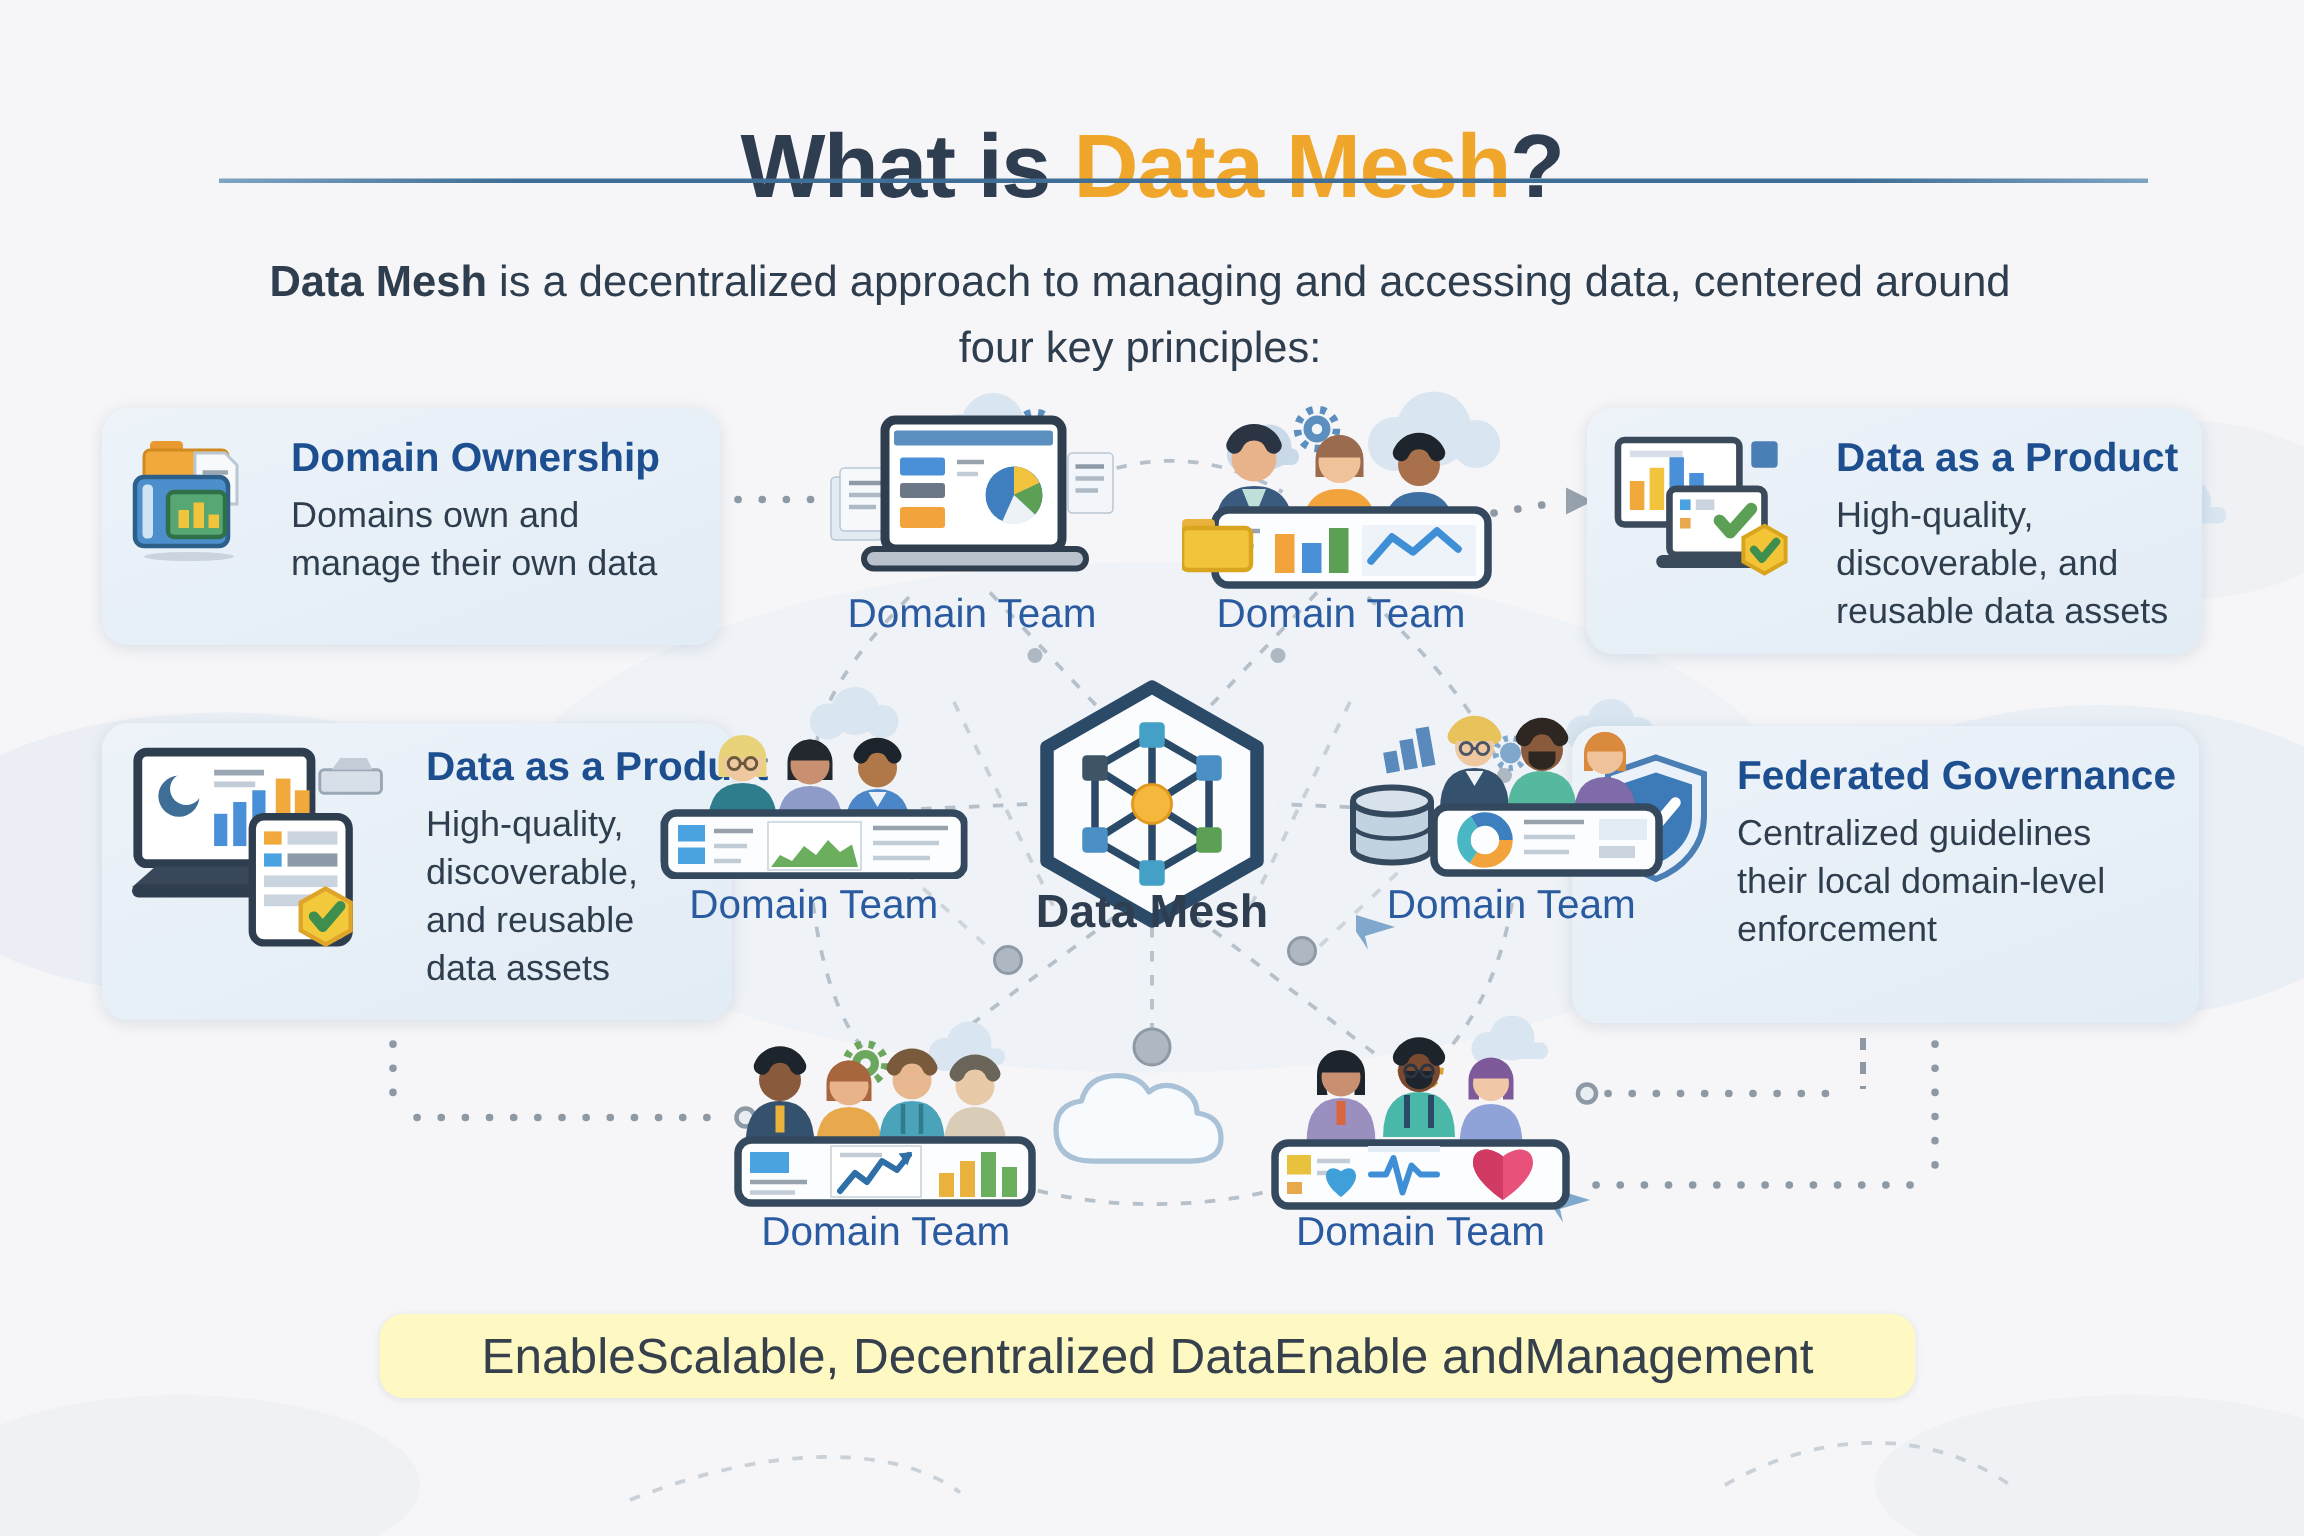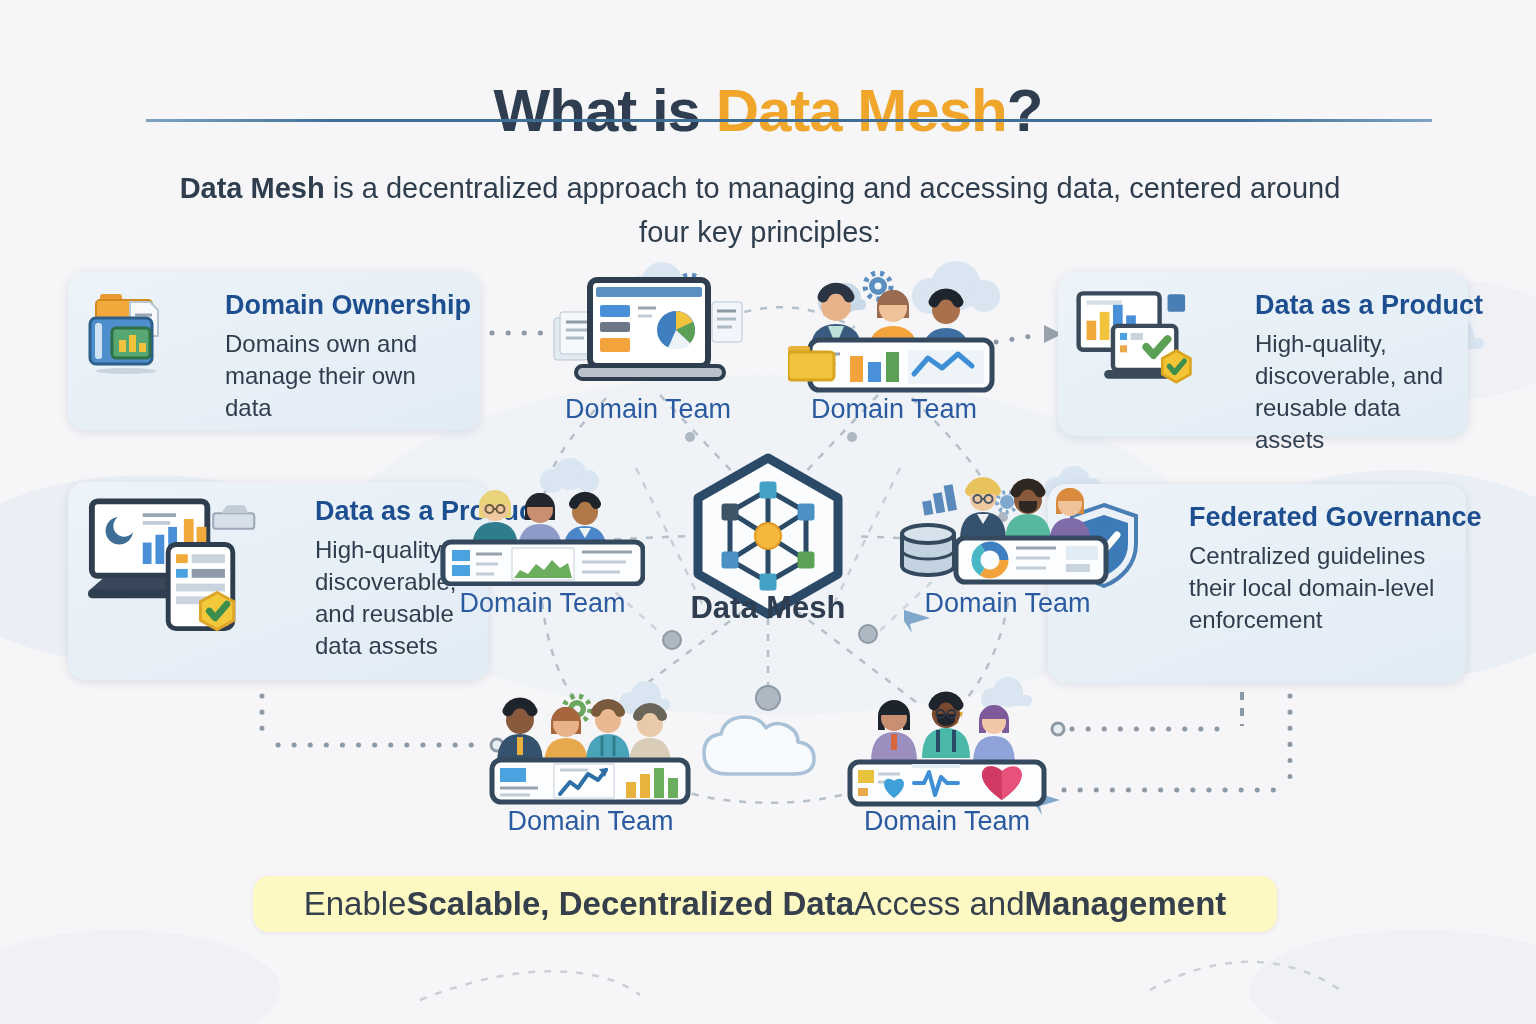--- a/index.html
+++ b/index.html
@@ -9,39 +9,39 @@
   .title{position:absolute;top:36px;left:0;width:100%;text-align:center;
          font-size:60px;font-weight:bold;color:#2E3D4F;letter-spacing:-1px;}
   .title .hl{color:#EFA62B;}
   .divider{position:absolute;top:119px;left:146px;width:1286px;height:3px;
            background:linear-gradient(90deg,#7FA4C2,#3F6E96 15%,#3F6E96 85%,#7FA4C2);}
   .subtitle{position:absolute;top:138px;left:170px;width:1180px;text-align:center;
             font-size:29px;line-height:1.5;color:#2F3E4E;}
   .subtitle b{font-weight:bold;}
   .card{position:absolute;background:linear-gradient(160deg,#EDF3F9,#E2ECF5);
         border-radius:18px;box-shadow:0 2px 10px rgba(100,130,160,.20);
-        display:flex;align-items:flex-start;box-sizing:border-box;padding:18px 14px 14px 18px;gap:31px;}
+        display:flex;align-items:flex-start;box-sizing:border-box;padding:18px 14px 14px 18px;}
   .card .icon{flex:none;}
   .card-text{margin-left:16px;min-width:0;}
   .card-heading{font-size:27px;font-weight:bold;color:#1D4E8F;margin-bottom:7px;white-space:nowrap;}
   .card-body{font-size:24px;color:#2F3E4E;line-height:1.33;white-space:pre-line;}
   .card1{left:68px;top:272px;width:412px;height:158px;}
   .card2{left:1058px;top:272px;width:410px;height:164px;}
   .card3{left:68px;top:482px;width:420px;height:198px;padding-top:14px;}
   .card4{left:1048px;top:484px;width:418px;height:198px;}
   .team-svg{position:absolute;}
   .team-label{position:absolute;text-align:center;font-size:27px;font-weight:normal;color:#2A5BA0;}
   .hex-wrap{position:absolute;left:690px;top:452px;width:156px;height:168px;}
   .center-label{position:absolute;left:658px;top:590px;width:220px;text-align:center;
                 font-size:31px;font-weight:bold;color:#2E3D4F;}
   .footer{position:absolute;left:253px;top:876px;width:1024px;height:56px;background:#fef9c3;
           border-radius:16px;display:flex;align-items:center;justify-content:center;
           font-size:33px;color:#35404C;box-shadow:0 1px 4px rgba(120,120,140,.15);}
   .fw400{font-weight:400;}
-  .fw700{font-weight:700;}
+  .fw700{font-weight:400;}
 </style>
 </head>
 <body>
 
 <div class="page">
 
   <svg class="bg" viewBox="0 0 1536 1024">
 
     <g>
       <ellipse cx="768" cy="545" rx="430" ry="170" fill="#DEE9F3" opacity="0.28"></ellipse>
@@ -523,17 +523,17 @@
     <line x1="70" y1="86" x2="118" y2="86" stroke="#E2ECF5" stroke-width="4"></line>
     <polyline points="72,103 82,103 87,92 93,115 99,97 105,103 116,103" stroke="#3E8FD6" stroke-width="4" fill="none" stroke-linejoin="round" stroke-linecap="round"></polyline>
     <path d="M160,120 C160,120 140,107 140,95 C140,86 150,83 160,91 C170,83 180,86 180,95 C180,107 160,120 160,120 Z" fill="#E8517A"></path>
     <path d="M160,120 C160,120 140,107 140,95 C140,86 150,83 160,91 Z" fill="#D13A62"></path>
   </svg>
   <div class="team-label" style="left:842px;top:806px;width:210px;">Domain Team</div>
 
   <div class="footer">
     <span class="fw400">Enable </span>
       <span class="fw700">Scalable, Decentralized Data </span>
-      <span class="fw400">Access and </span>
+      <span class="fw400">Enable and </span>
       <span class="fw700">Management</span>
   </div>
 
 </div>
 
 </body></html>

